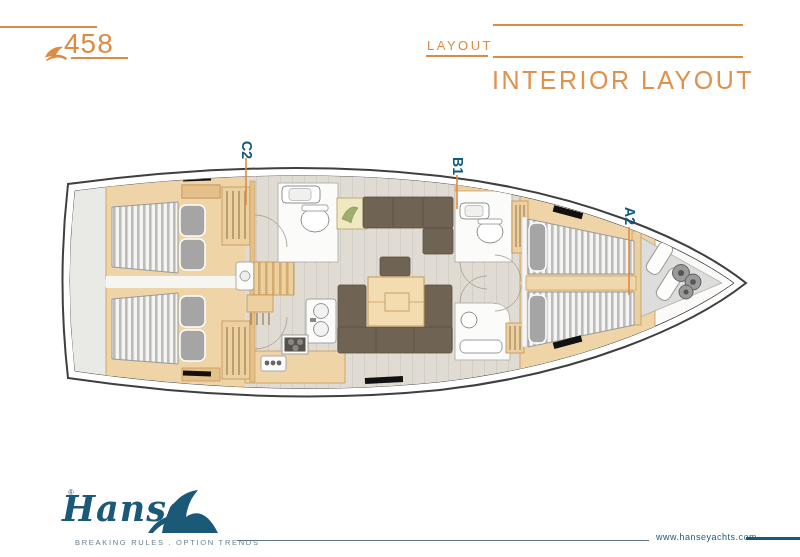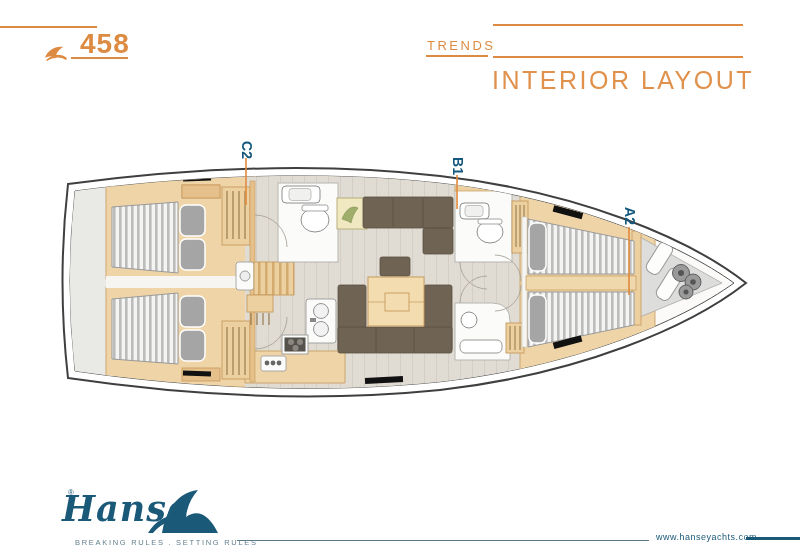--- a/index.html
+++ b/index.html
@@ -1,21 +1,21 @@
 <!DOCTYPE html>
 <html><head>
 <meta charset="utf-8">
 <style>
   html,body{margin:0;padding:0;}
   body{width:800px;height:557px;background:#ffffff;position:relative;overflow:hidden;
        font-family:"Liberation Sans", sans-serif;}
   .abs{position:absolute;}
   
   #hdr-line-left{left:0;top:26px;width:97px;height:2px;background:#dd8b42;}
-  #model-num{left:80px;top:28px;font-size:28px;font-weight:700;letter-spacing:1px;color:#dd8b42;}
+  #model-num{left:64px;top:28px;font-size:28px;font-weight:400;letter-spacing:1px;color:#dd8b42;}
   #model-underline{left:71px;top:57px;width:57px;height:2px;background:#dd8b42;}
   #option-label{left:427px;top:38px;font-size:13px;font-weight:400;letter-spacing:2.5px;color:#dd8b42;}
   #option-underline{left:426px;top:55px;width:62px;height:1.5px;background:#dd8b42;}
   #title-topline{left:493px;top:24px;width:250px;height:1.5px;background:#dd8b42;}
   #main-title{left:492px;top:28px;font-size:25px;font-weight:300;letter-spacing:2.5px;color:#e0914b;white-space:nowrap;margin-top:38px;}
   #title-bottomline{left:493px;top:56px;width:250px;height:1.5px;background:#dd8b42;}
   
   #brand-script{left:62px;top:488px;font-family:"DejaVu Serif",serif;font-style:italic;font-weight:bold;
                 font-size:35px;color:#1b5978;letter-spacing:1px;}
   #brand-reg{left:68px;top:488px;font-size:8px;color:#1b5978;}
@@ -29,21 +29,21 @@
 <body>
 
 <div class="abs" id="hdr-line-left"></div>
 <svg class="abs" style="left:44px;top:45px;" width="24" height="17" viewBox="0 0 24 17">
   <path d="M1,13 C4,5 11,1 19,2 C14,5 12,9 11,14 C9,10 5,11 1,13 Z" fill="#dd8b42"></path>
   <path d="M2,15 C9,9 16,8 23,13 L22,15 C16,11 9,12 3,16 Z" fill="#dd8b42"></path>
 </svg>
 <div class="abs" id="model-num">458</div>
 <div class="abs" id="model-underline"></div>
 
-<div class="abs" id="option-label">TRENDS</div>
+<div class="abs" id="option-label">LAYOUT</div>
 <div class="abs" id="option-underline"></div>
 <div class="abs" id="title-topline"></div>
 <div class="abs" id="main-title">INTERIOR LAYOUT</div>
 <div class="abs" id="title-bottomline"></div>
 
 <svg class="abs" style="left:40px;top:135px;" width="720" height="270" viewBox="0 0 720 270">
   <defs>
     <pattern id="mstripe" width="6" height="6" patternUnits="userSpaceOnUse">
       <rect width="6" height="6" fill="#f4f4f3"></rect>
       <rect x="1" width="2.6" height="6" fill="#bcbcbc"></rect>
@@ -252,16 +252,16 @@
     <text x="589" y="81" transform="rotate(90 589 81)" text-anchor="middle" dominant-baseline="middle" font-size="14" font-weight="600" fill="#14587d">A2</text>
   </g>
 </svg>
 
 <div class="abs" id="brand-reg">®</div>
 <div class="abs" id="brand-script">Hanse</div>
 <svg class="abs" style="left:148px;top:489px;" width="72" height="46" viewBox="0 0 72 46">
   <path d="M14,44 C18,18 32,3 50,1 C43,9 39,18 38,28 C50,19 62,27 70,44 Z" fill="#1b5978"></path>
   <path d="M0,44 C10,28 24,24 38,28 L37,32 C25,29 13,34 5,44 Z" fill="#1b5978"></path>
 </svg>
-<div class="abs" id="brand-tagline">BREAKING RULES . SETTING RULES</div>
+<div class="abs" id="brand-tagline">BREAKING RULES . OPTION TRENDS</div>
 <div class="abs" id="footer-rule"></div>
 <div class="abs" id="website">www.hanseyachts.com</div>
 <div class="abs" id="footer-rule-thick"></div>
 
 </body></html>

